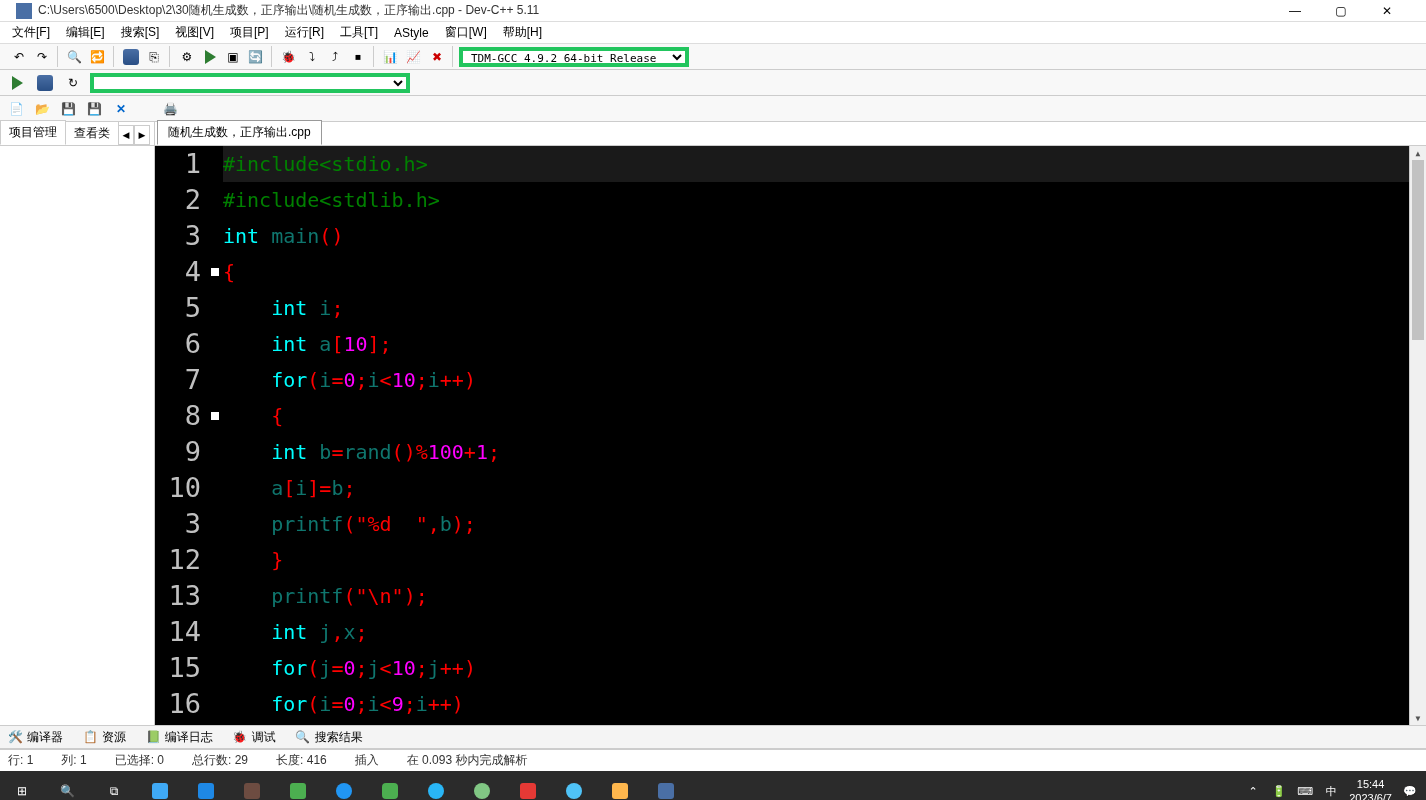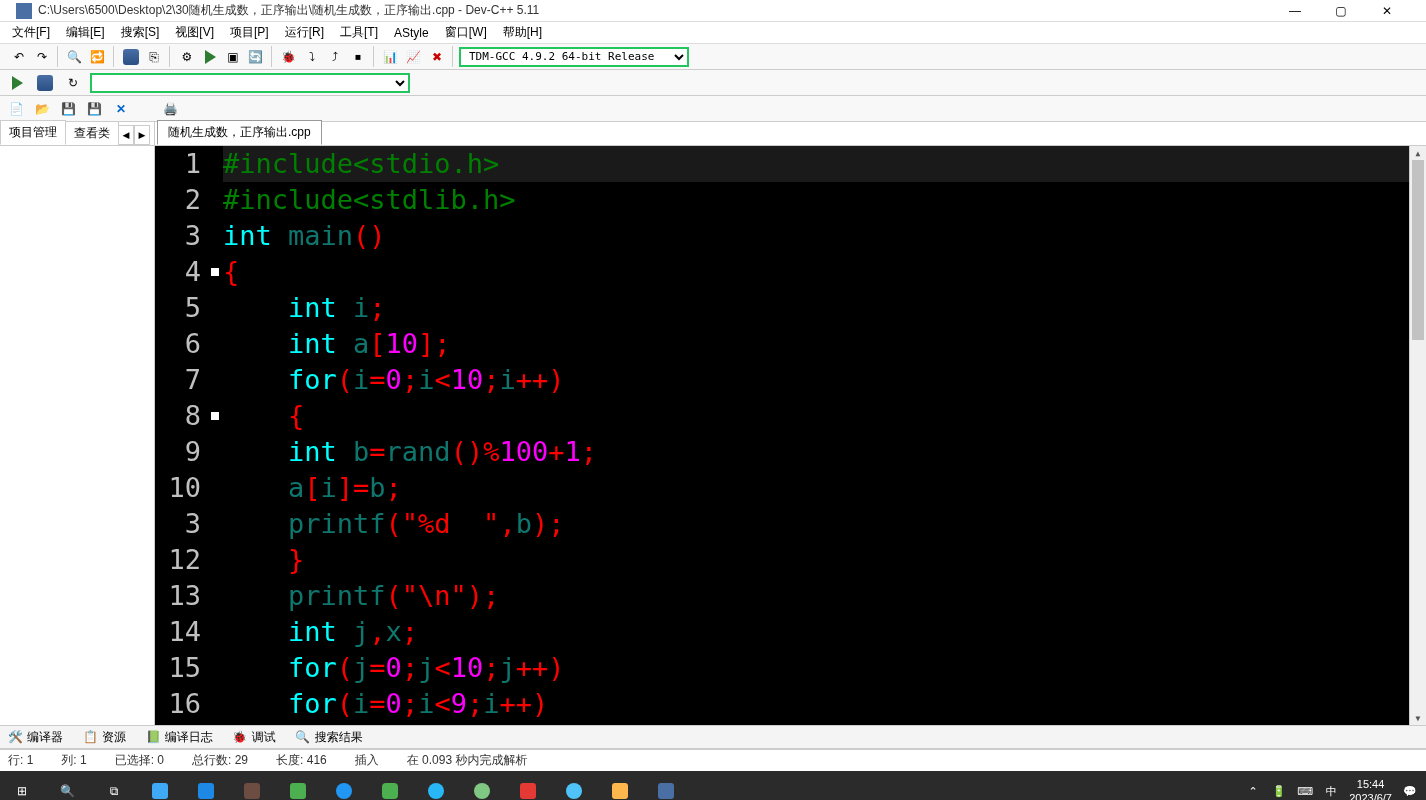--- a/index.html
+++ b/index.html
@@ -11,21 +11,21 @@
 .win-controls { display: flex; gap: 0; }
 .win-btn { width: 46px; height: 22px; display: flex; align-items: center; justify-content: center; cursor: pointer; font-family: sans-serif; }
 
 .menubar { height: 22px; background: #fff; display: flex; align-items: center; padding: 0 4px; border-bottom: 1px solid #ddd; }
 .menu-item { padding: 2px 8px; cursor: pointer; position: relative; }
 
 .toolbar { height: 26px; background: #f8f8f8; display: flex; align-items: center; padding: 2px 4px; border-bottom: 1px solid #ccc; gap: 2px; }
 .tb-group { display: flex; align-items: center; gap: 1px; padding: 0 4px; border-right: 1px solid #ccc; height: 100%; }
 .tb-group:last-child { border-right: none; }
 .tb-btn { width: 22px; height: 20px; display: flex; align-items: center; justify-content: center; cursor: pointer; border: 1px solid transparent; }
-.tb-select { height: 20px; font-size: 11px; font-family: monospace; padding: 0 4px; border: 2px solid #22c55e; background: #fff; }
+.tb-select { height: 20px; font-size: 11px; font-family: monospace; padding: 0 4px; border: 4px solid #22c55e; background: #fff; }
 
 .toolbar2 { height: 26px; background: #f8f8f8; display: flex; align-items: center; padding: 2px 6px; border-bottom: 1px solid #ccc; gap: 6px; }
 .toolbar2 .tb-select.wide { width: 320px; }
 .toolbar2 .tb-select.wider { width: 320px; }
 
 .toolbar3 { height: 26px; background: #f8f8f8; display: flex; align-items: center; padding: 2px 6px; border-bottom: 1px solid #ccc; gap: 4px; }
 
 .main-area { display: flex; height: 603px; }
 
 .sidebar { width: 155px; background: #fff; border-right: 1px solid #ccc; display: flex; flex-direction: column; }
@@ -38,21 +38,21 @@
 
 .editor-area { flex: 1; display: flex; flex-direction: column; background: #fff; position: relative; }
 .editor-tabs { height: 24px; display: flex; border-bottom: 1px solid #ccc; align-items: flex-end; padding-left: 2px; }
 .editor-tab { padding: 3px 10px; border: 1px solid #999; border-bottom: none; background: #fff; font-size: 12px; cursor: pointer; margin-top: 28px; }
 .editor-tab.active { background: #fff; border-bottom: 1px solid #fff; position: relative; z-index:2; }
 
 .editor { flex: 1; display: flex; background: #000; overflow: hidden; position: relative; font-family: Consolas, monospace; }
 .gutter { background: #000; color: #c0c0c0; text-align: right; padding: 0 10px 0 6px; font-size: 27px; line-height: 36px; user-select: none; min-width: 56px; }
 .margin-bar { width: 8px; background: #000; position: relative; }
 .margin-marker { width:8px; height:8px; background:#fff; position:absolute; }
-.code { flex: 1; background: #000; font-size: 27px; line-height: 36px; white-space: pre; color: #fff; padding-left: 4px; position: relative; }
+.code { flex: 1; background: #000; font-size: 20px; line-height: 36px; white-space: pre; color: #fff; padding-left: 4px; position: relative; }
 .code-line.hl { background: #1a1a1a; }
 .kw { color: #00ffff; }
 .pp { color: #008000; }
 .str { color: #ff0000; }
 .num { color: #ff00ff; }
 .sym { color: #ff0000; }
 .id  { color: #0f766e; }
 
 .scrollbar-v { position:absolute; right:0; top:0; bottom:0; width:17px; background:#f0f0f0; border-left:1px solid #ccc;}
 .scrollbar-v .thumb { position:absolute; top:14px; left:2px; right:2px; height:180px; background:#c2c2c2;}

